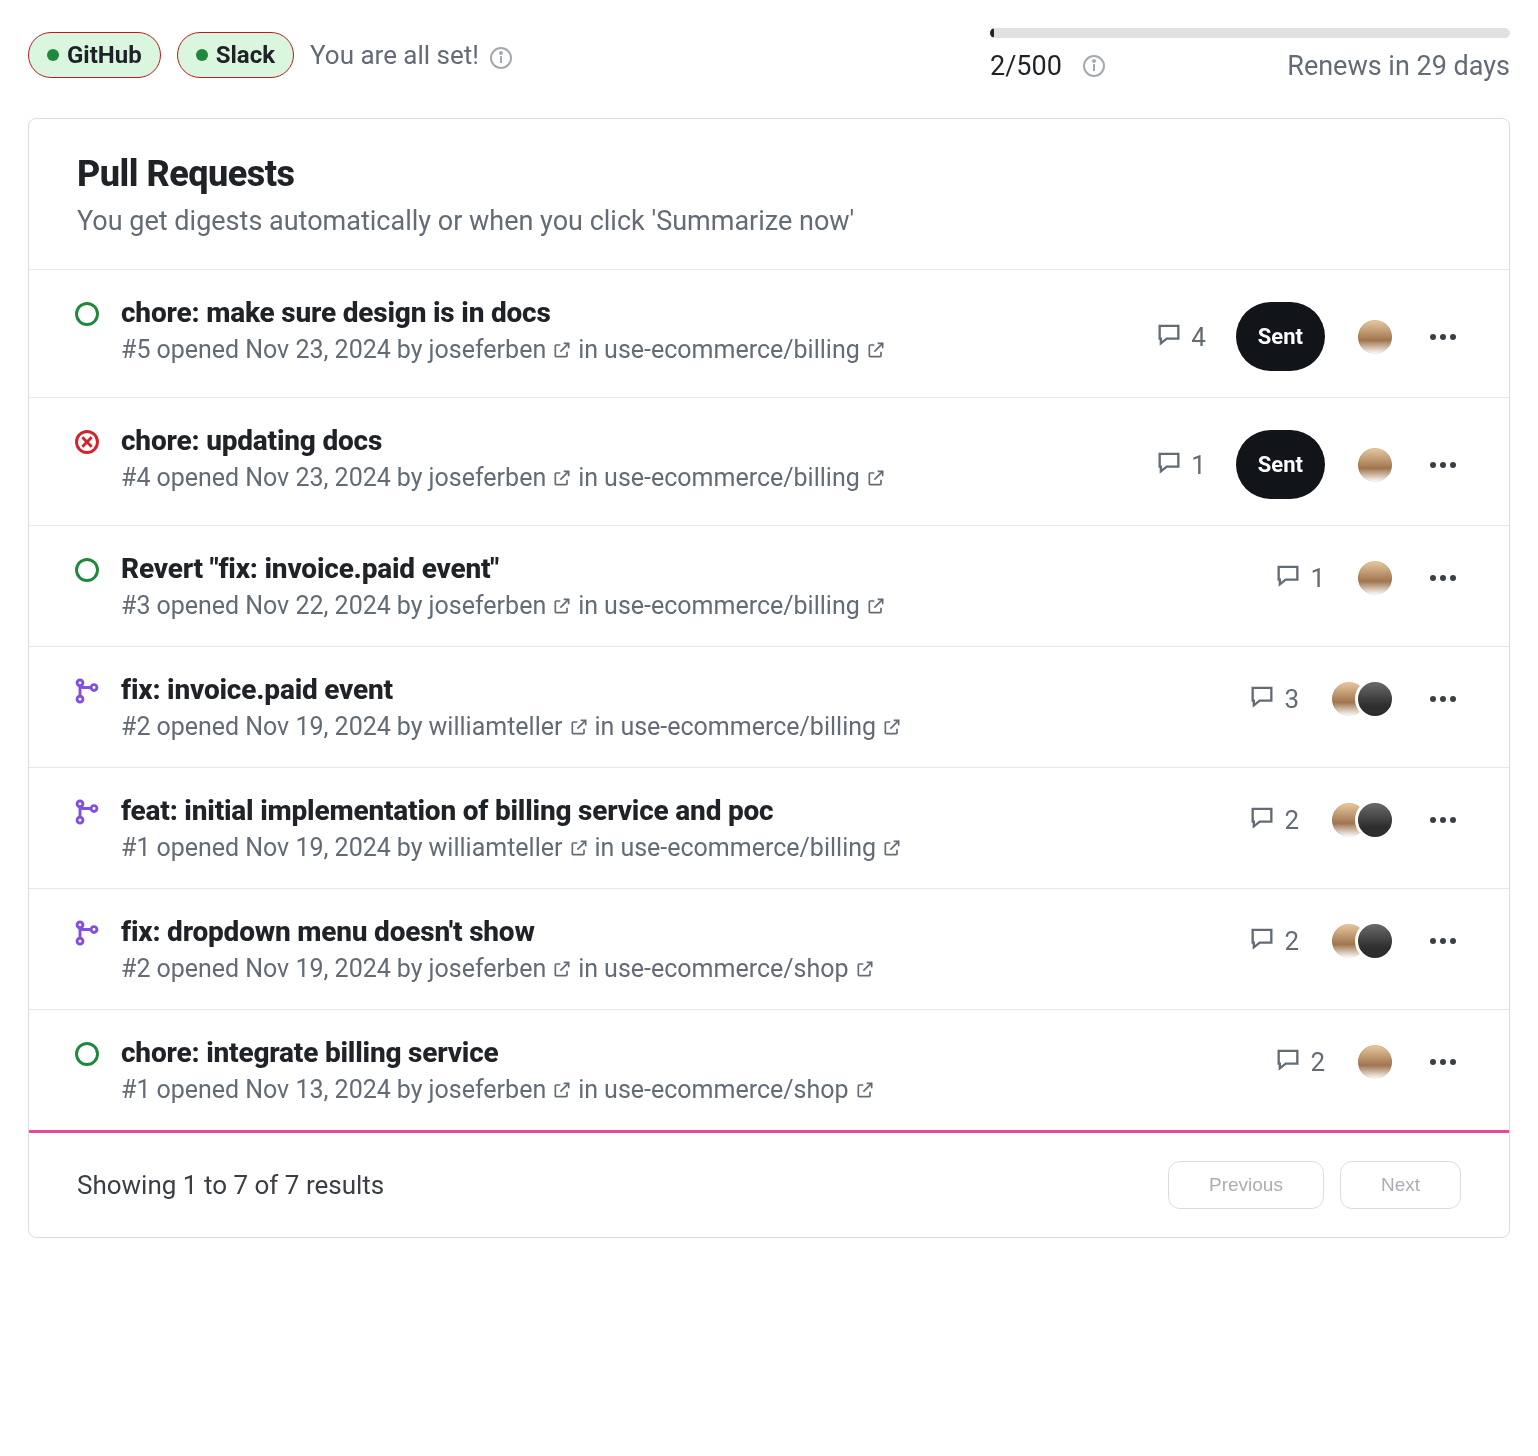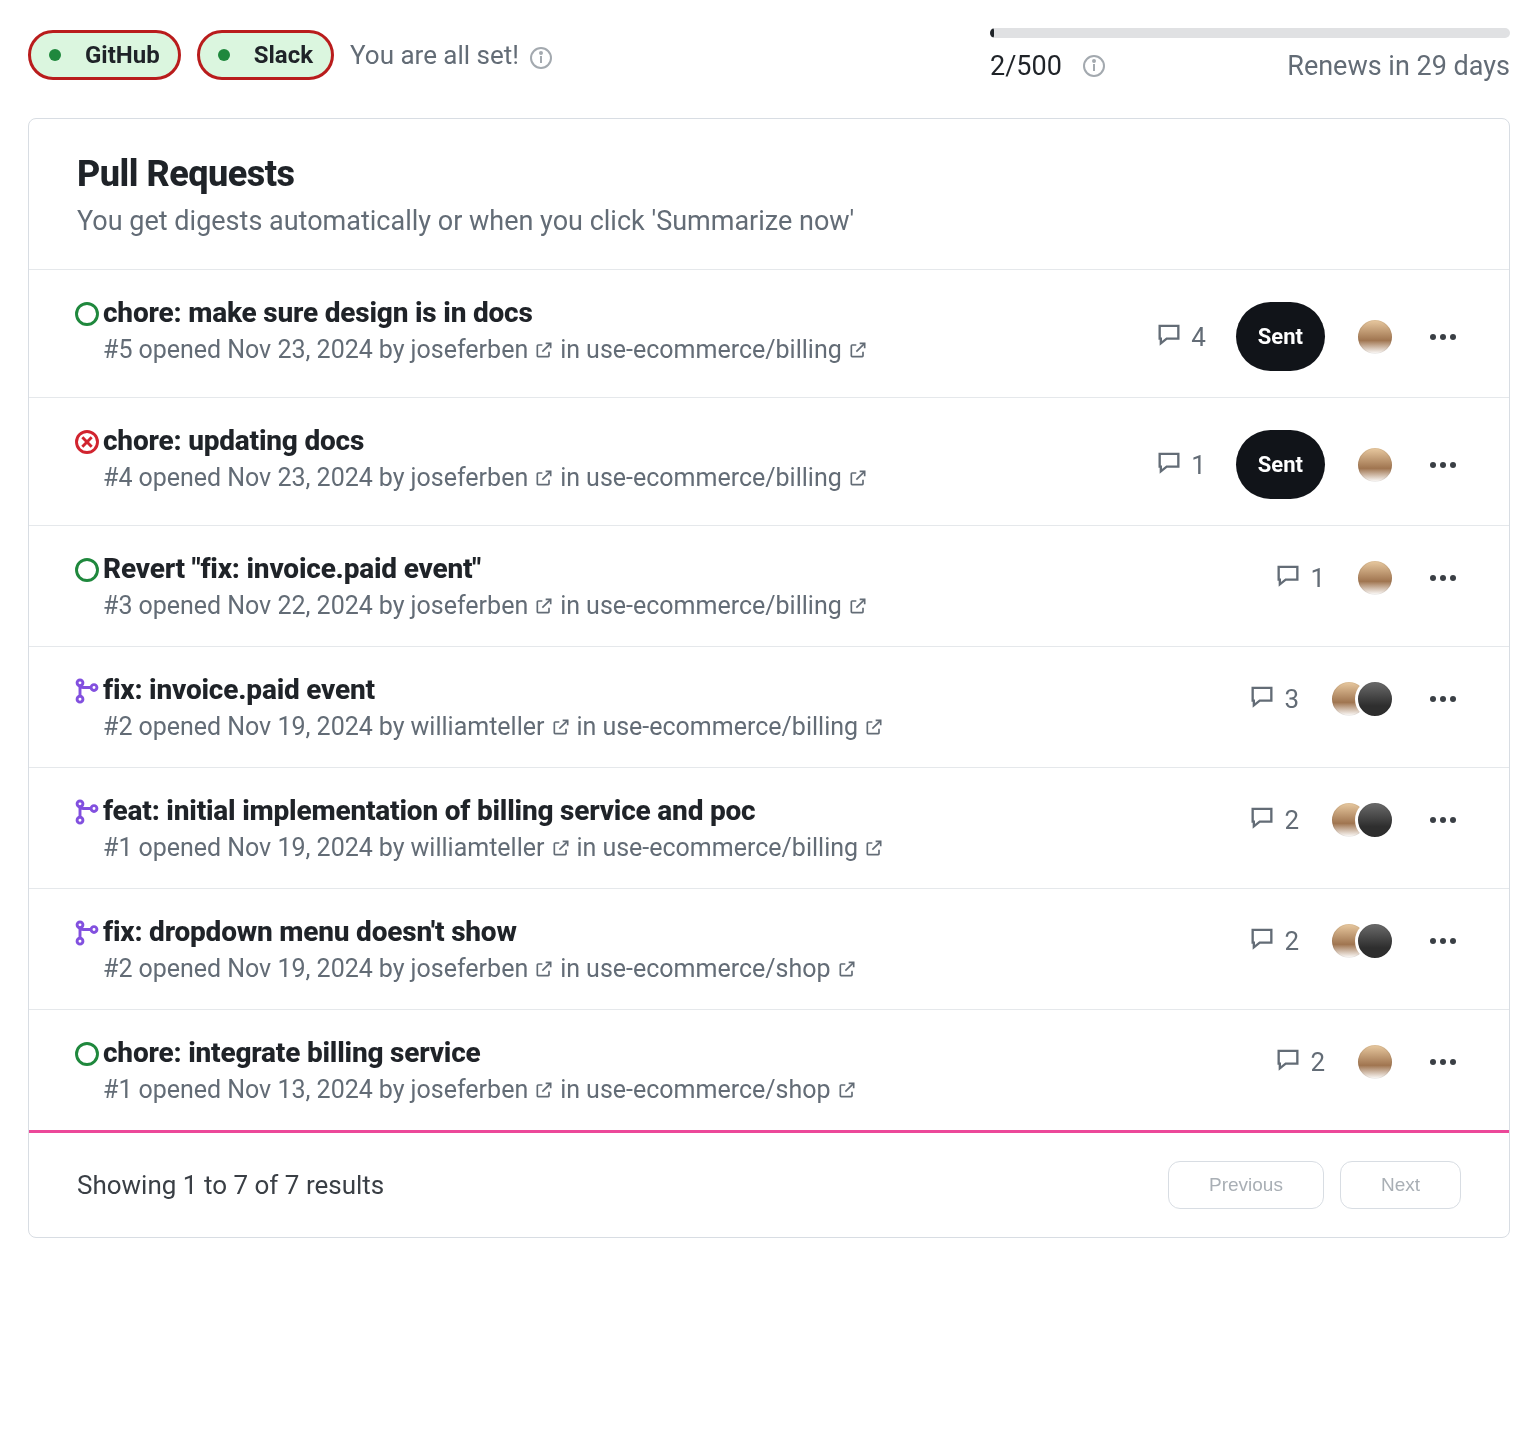--- a/index.html
+++ b/index.html
@@ -12,23 +12,23 @@
     color: #1f2328;
   }
   .top-row {
     display:flex;
     align-items:center;
     gap:16px;
   }
   .chip {
     display:inline-flex;
     align-items:center;
-    gap:24px;
+    gap:8px;
     background:#dbf6df;
-    border:3px solid #b91c1c;
+    border:1px solid #b91c1c;
     border-radius:999px;
     padding:8px 18px;
     font-weight:700;
     font-size:24px;
     cursor:pointer;
   }
   .chip .dot {
     width:12px; height:12px; border-radius:50%;
     background:#1f883d;
   }
@@ -57,20 +57,21 @@
   }
   .card-header {
     padding:34px 48px 20px 48px;
   }
   .card-title { font-size:36px; font-weight:800; letter-spacing:-.5px; }
   .card-sub { font-size:27px; color:#636c76; margin-top:10px; }
   .pr-list { }
   .pr-item {
     display:flex;
     align-items:flex-start;
+    gap:18px;
     padding:26px 48px 26px 42px;
     border-top:1px solid #e5e8eb;
     cursor:pointer;
   }
   .pr-item:first-child { border-top:1px solid #e5e8eb; margin-top:12px; }
   .status-slot { width:32px; flex:none; display:flex; justify-content:center; padding-top:4px; }
   .status-slot svg { width:28px; height:28px; }
   .pr-body { flex:1; min-width:0; }
   .pr-title { font-size:28px; font-weight:800; letter-spacing:-.2px; }
   .pr-meta { font-size:25px; color:#636c76; margin-top:6px; display:flex; flex-wrap:wrap; align-items:center; gap:6px; }

